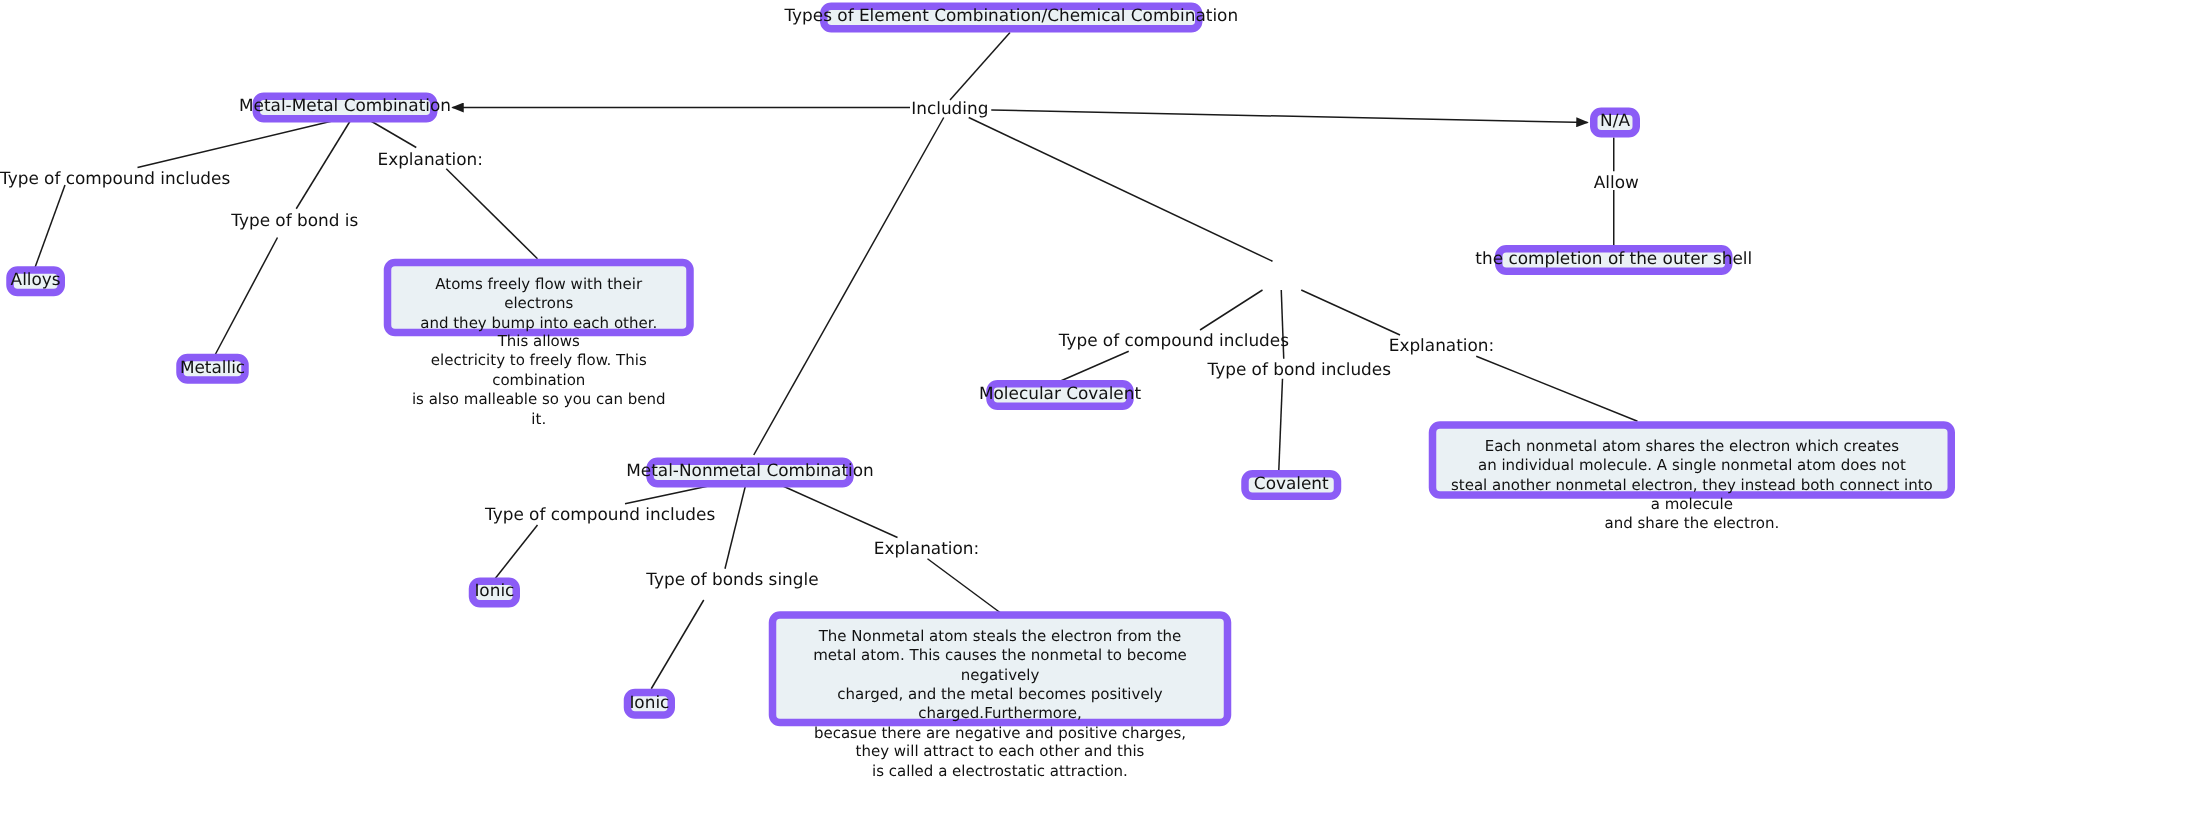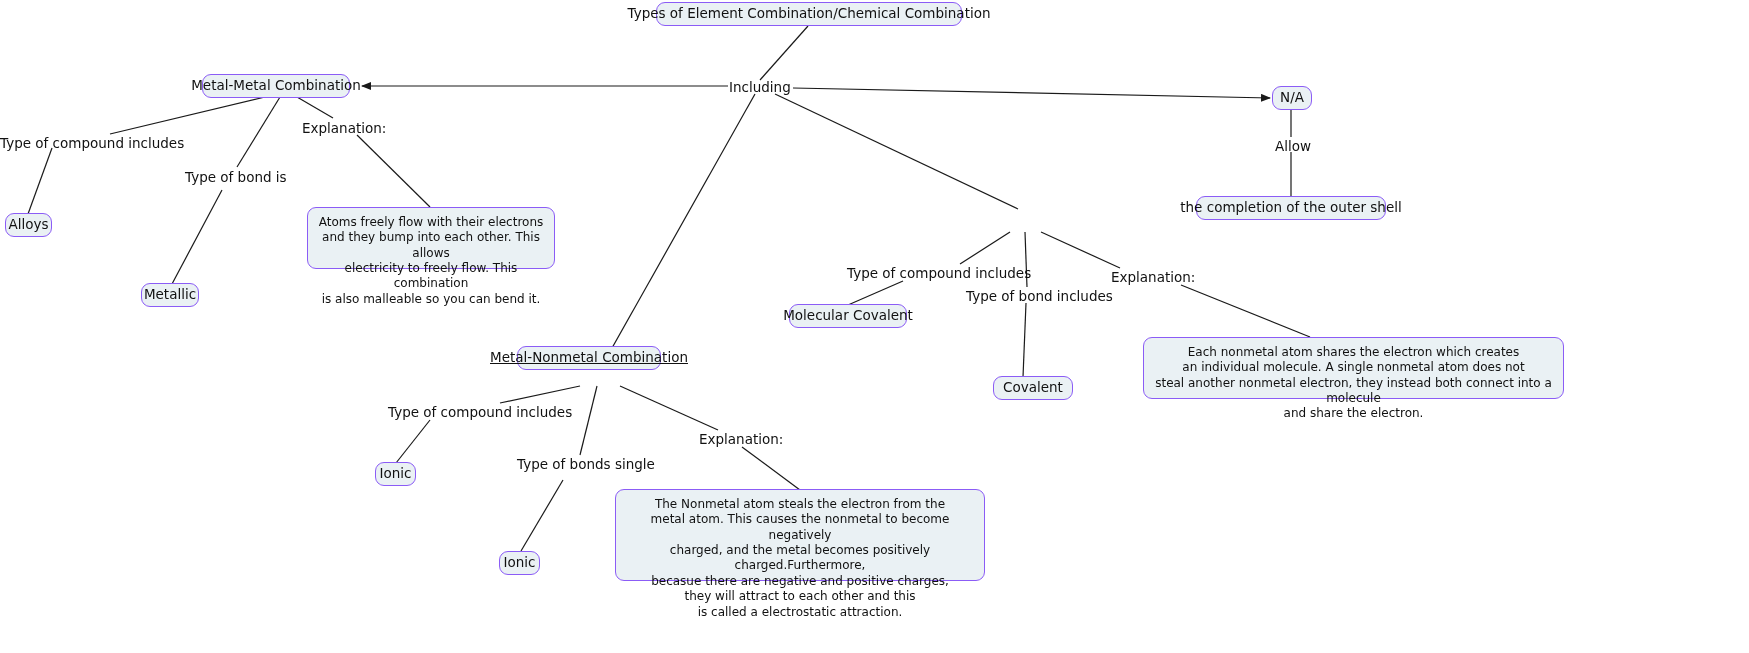--- a/index.html
+++ b/index.html
@@ -20,21 +20,21 @@
     position:absolute;
     left:0; top:0;
     width:1749px;
     height:653px;
     pointer-events:none;
   }
   .node{
     position:absolute;
     box-sizing:border-box;
     background:#eaf1f4;
-    border:1px solid #8b5cf6;
+    border:6px solid #8b5cf6;
     border-radius:9px;
     text-align:center;
     color:#111;
     line-height:1.28;
     white-space:nowrap;
     display:flex;
     align-items:center;
     justify-content:center;
     padding:3px 9px;
   }
@@ -113,21 +113,21 @@
 
   <div class="node fs13" style="left:202px; top:74px; width:148px; height:24px;">
     <span>Metal-Metal Combination</span>
   </div>
 
   <div class="node fs13" style="left:1272px; top:86px; width:40px; height:24px;">
     <span>N/A</span>
   </div>
 
 
-  <div class="node fs13" style="left:517px; top:346px; width:144px; height:24px;text-decoration:underline;">
+  <div class="node fs13" style="left:517px; top:366px; width:166px; height:24px;">
     <span>Metal-Nonmetal Combination</span>
   </div>
 
   <div class="node fs13" style="left:5px; top:213px; width:47px; height:24px;">
     <span>Alloys</span>
   </div>
 
   <div class="node fs13" style="left:141px; top:283px; width:58px; height:24px;">
     <span>Metallic</span>
   </div>

